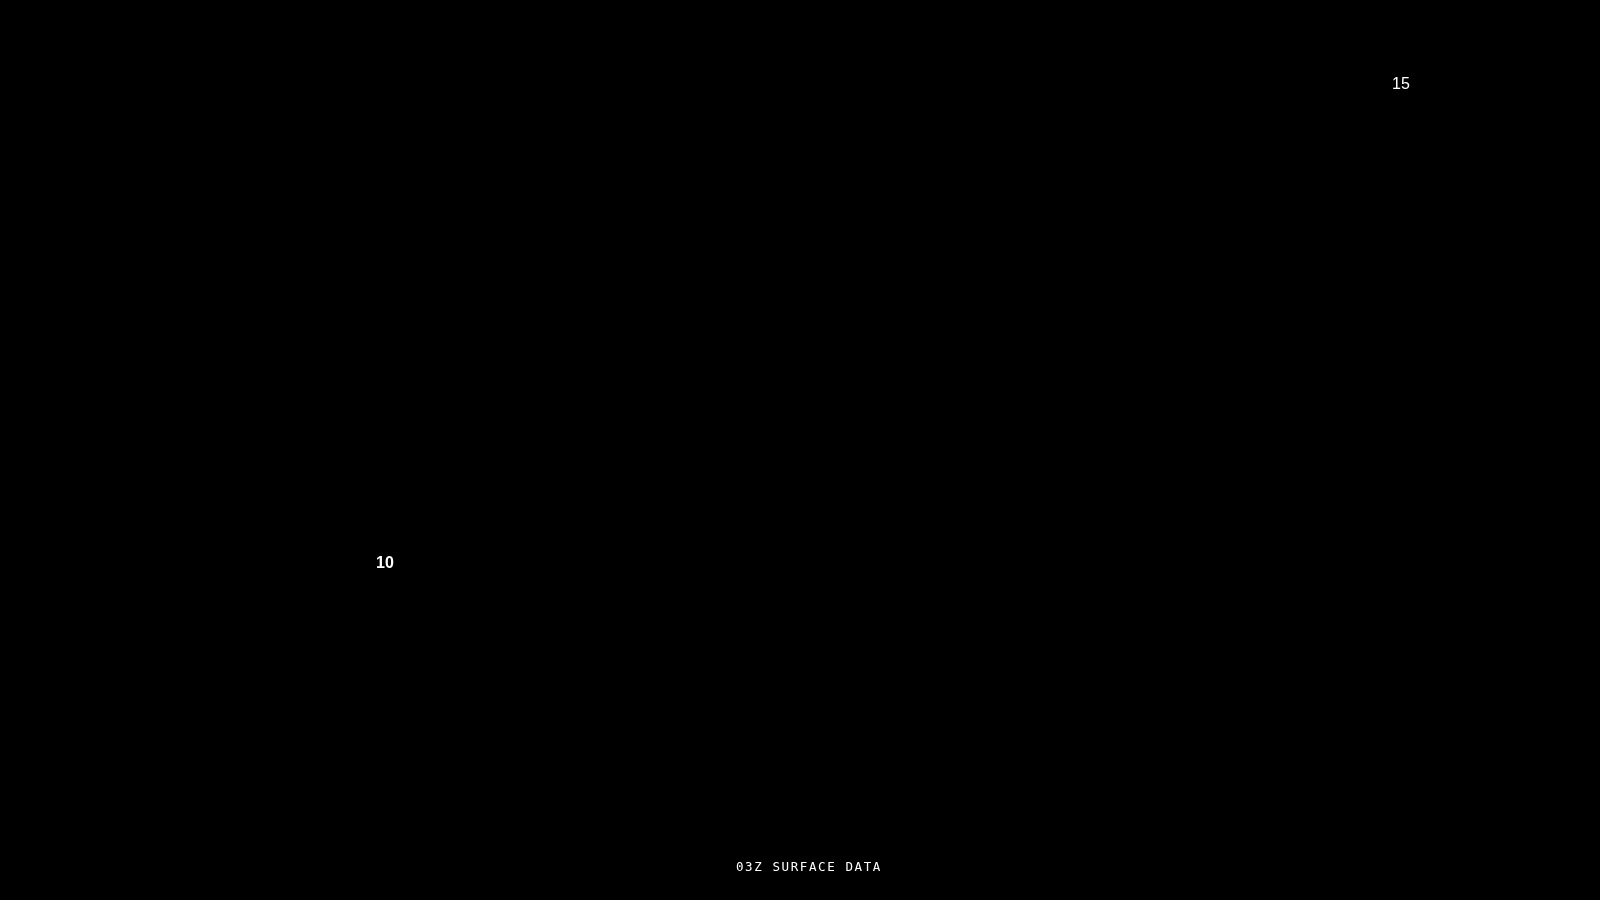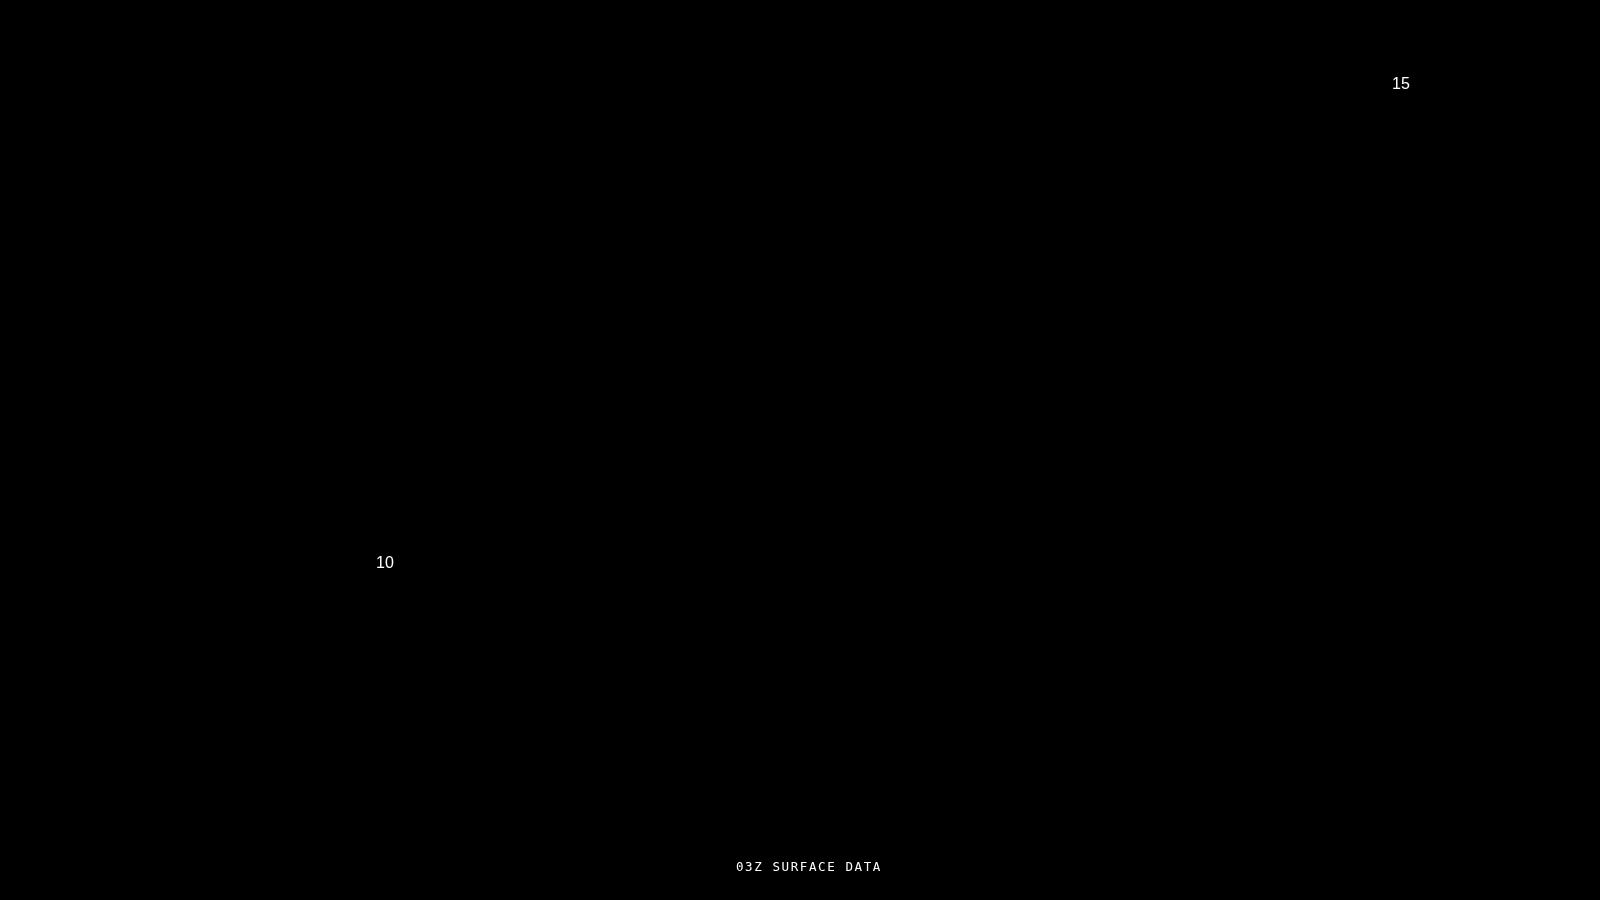--- a/index.html
+++ b/index.html
@@ -43,17 +43,17 @@
 </style>
 </head>
 <body>
 
 <div id="screen">
 
   <div class="map-canvas"></div>
 
   <div class="contour-label" style="left:1392px; top:76px;">15</div>
 
-  <div class="contour-label" style="left:376px; top:555px;">10</div>
+  <div class="contour-label" style="left:376px; top:555px;font-weight:bold;">10</div>
 
   <div class="footer-caption" style="top:859px;padding-left:18px;">03Z SURFACE DATA</div>
 
 </div>
 
 </body></html>

